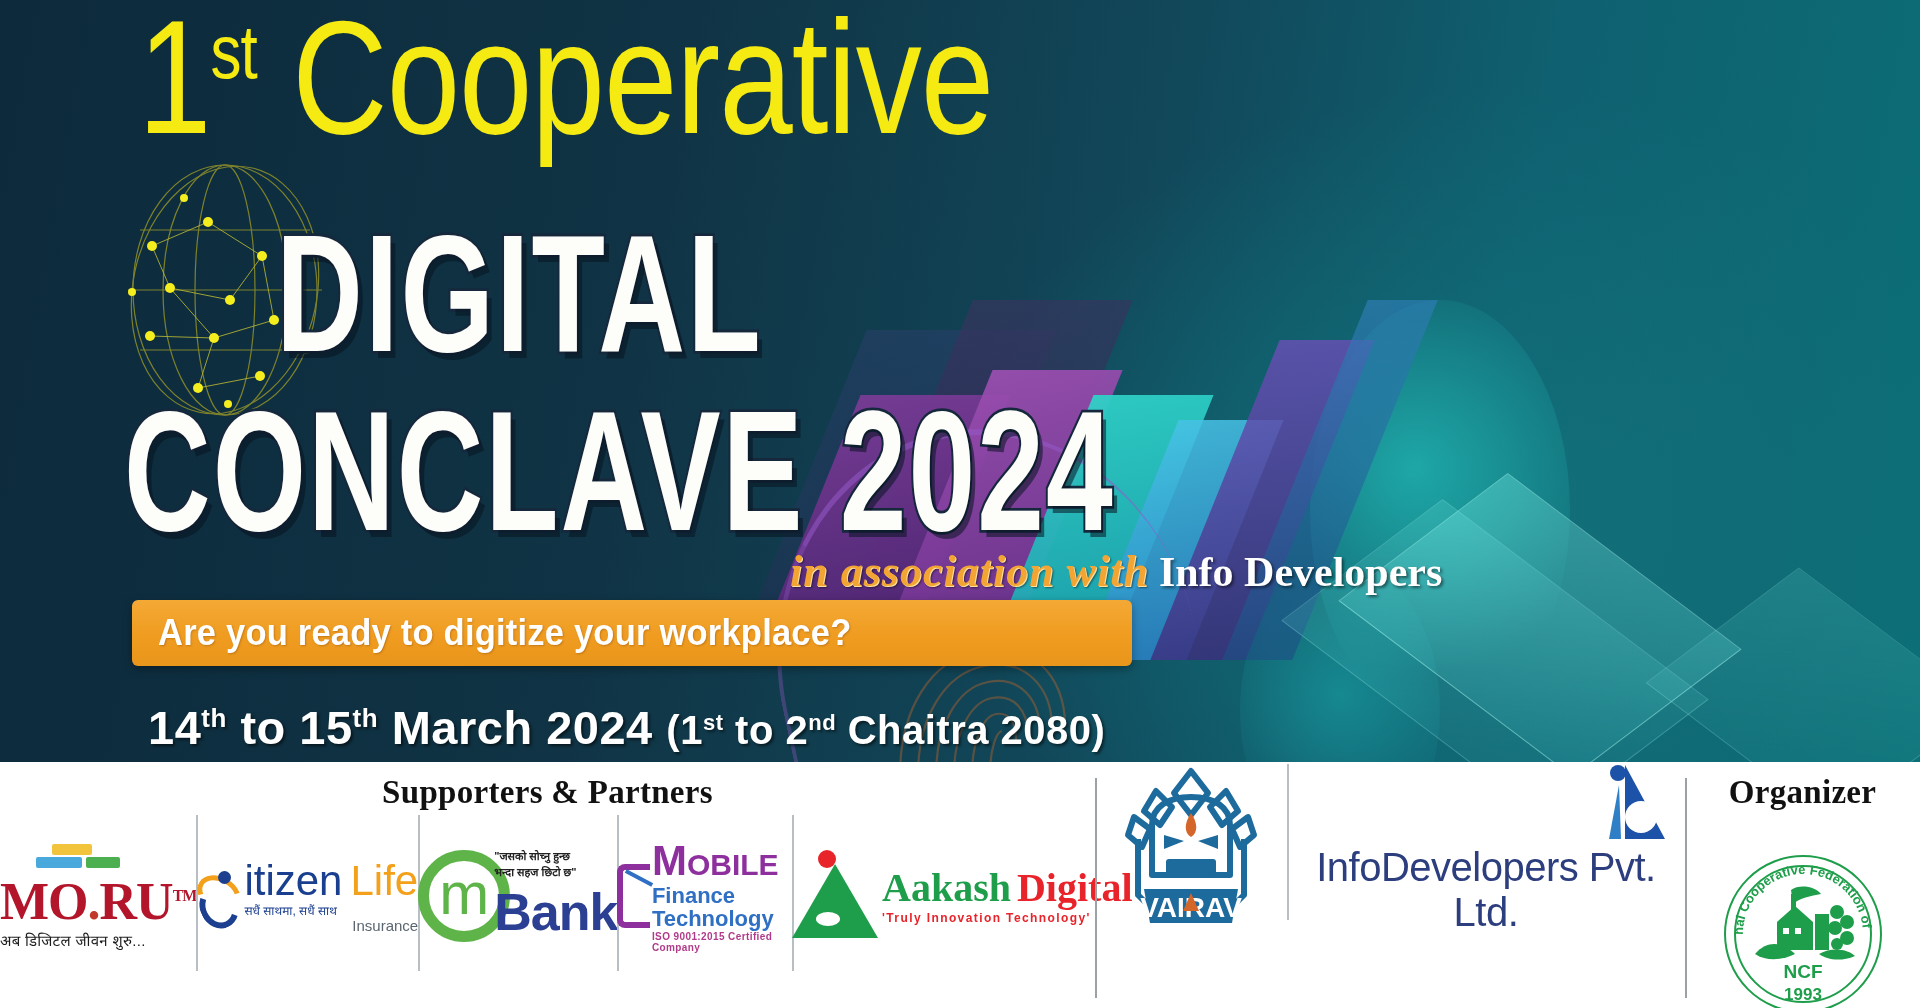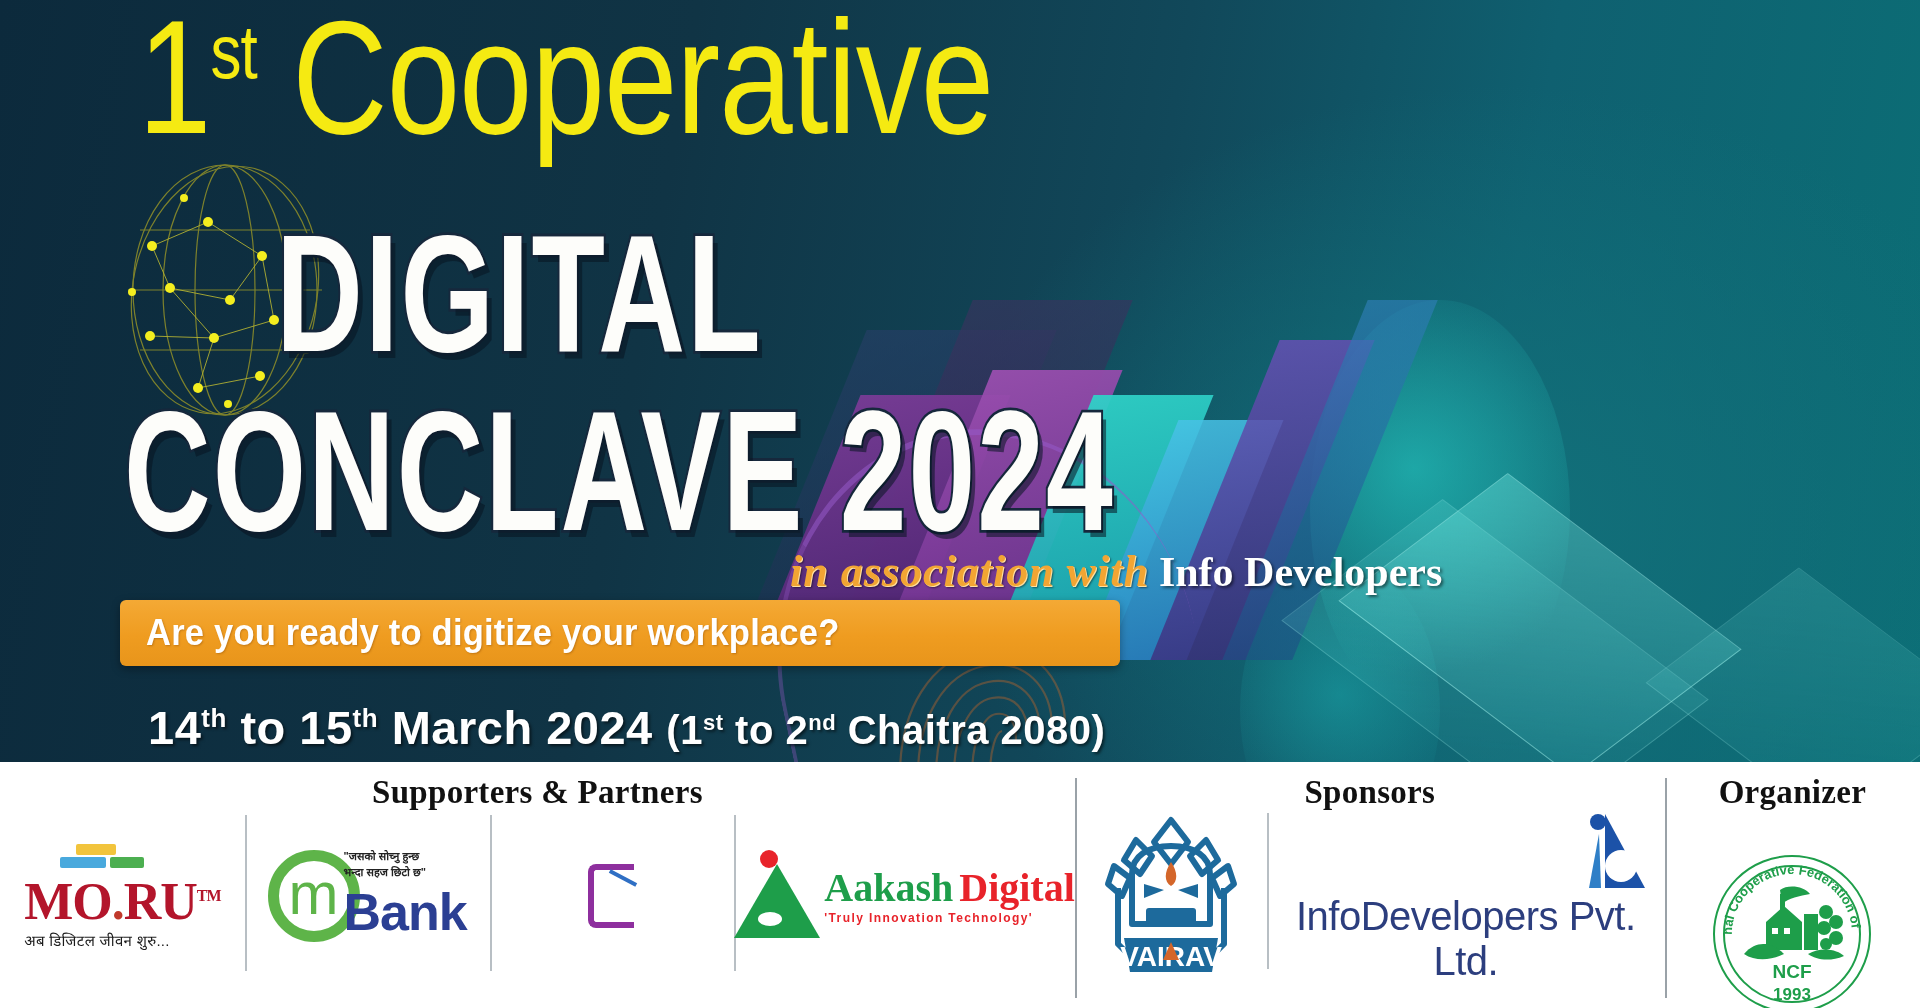--- a/index.html
+++ b/index.html
@@ -145,21 +145,21 @@
   .t-assoc .partner {
     font-family: "Liberation Serif", serif;
     font-weight: 700;
     font-size: 42px;
     color: #ffffff;
     margin-left: 10px;
     text-shadow: 2px 2px 3px rgba(0,0,0,.5);
   }
 
   .ribbon {
-    position: absolute; left: 120px; top: 600px;
+    position: absolute; left: 132px; top: 600px;
     width: 1000px; height: 66px;
     border-radius: 6px;
     background: linear-gradient(180deg, #f4a935 0%, #ef9c20 55%, #e8951b 100%);
     box-shadow: 0 3px 8px rgba(0,0,0,.35);
     display: flex; align-items: center;
     overflow: hidden;
   }
   .ribbon span {
     margin-left: 26px;
     color: #ffffff;
@@ -435,35 +435,54 @@
             <div class="bars">
                 <i class="b1"></i>
                 <i class="b2"></i>
                 <i class="b3"></i>
               </div>
             <div class="word"><span>MO</span><span class="dot">.</span><span>RU</span><span class="tm">TM</span></div>
             <div class="np">अब डिजिटल जीवन शुरु...</div>
           </div>
         </div>
 
+        <div class="logo-cell">
+          <div class="citizen">
+            <div class="mark">
+              <span class="arc"></span>
+                <span class="c"></span>
+                <span class="head"></span>
+            </div>
+            <div class="txt">
+              <div class="l1"><span class="a">itizen</span><span class="b">Life</span></div>
+              <div class="np">सधैं साथमा, सधैं साथ</div>
+              <div class="ins">Insurance</div>
+            </div>
+          </div>
+        </div>
 
         <div class="logo-cell">
           <div class="mbank">
             <div class="ring"></div>
             <div class="right">
               <div class="tag">"जसको सोच्नु हुन्छ</div>
               <div class="tag">भन्दा सहज छिटो छ"</div>
               <div class="word">Bank</div>
             </div>
           </div>
         </div>
 
         <div class="logo-cell">
           <div class="mft">
             <div class="glyph"></div>
+            <div class="txt">
+              <div class="l1"><span>M</span><span class="sm">OBILE</span></div>
+              <div class="l2">Finance Technology</div>
+              <div class="l3">ISO 9001:2015 Certified Company</div>
+            </div>
           </div>
         </div>
 
         <div class="logo-cell">
           <div class="aakash">
             <div class="tri">
               <span class="sun"></span>
                 <span class="t"></span>
                 <span class="eye"></span>
             </div>
@@ -472,21 +491,20 @@
               <div class="l2">'Truly   Innovation   Technology'</div>
             </div>
           </div>
         </div>
 
       </div>
     </div>
 
     <div class="fcol col-sponsors">
       <div class="vdiv" style="left:0"></div>
-      <div class="sec-title">Sponsors</div>
       <div class="sponsor-split">
 
         <div class="sp-left">
           <svg width="150" height="168" viewBox="0 0 150 168">
             <g fill="none" stroke="#1d6a9c" stroke-width="6" stroke-linejoin="round">
               <path d="M75 8 L92 30 L75 52 L58 30 Z"></path>
               <path d="M40 28 L56 44 L44 62 L28 48 Z"></path>
               <path d="M110 28 L94 44 L106 62 L122 48 Z"></path>
               <path d="M18 54 L34 66 L26 84 L12 72 Z"></path>
               <path d="M132 54 L116 66 L124 84 L138 72 Z"></path>

